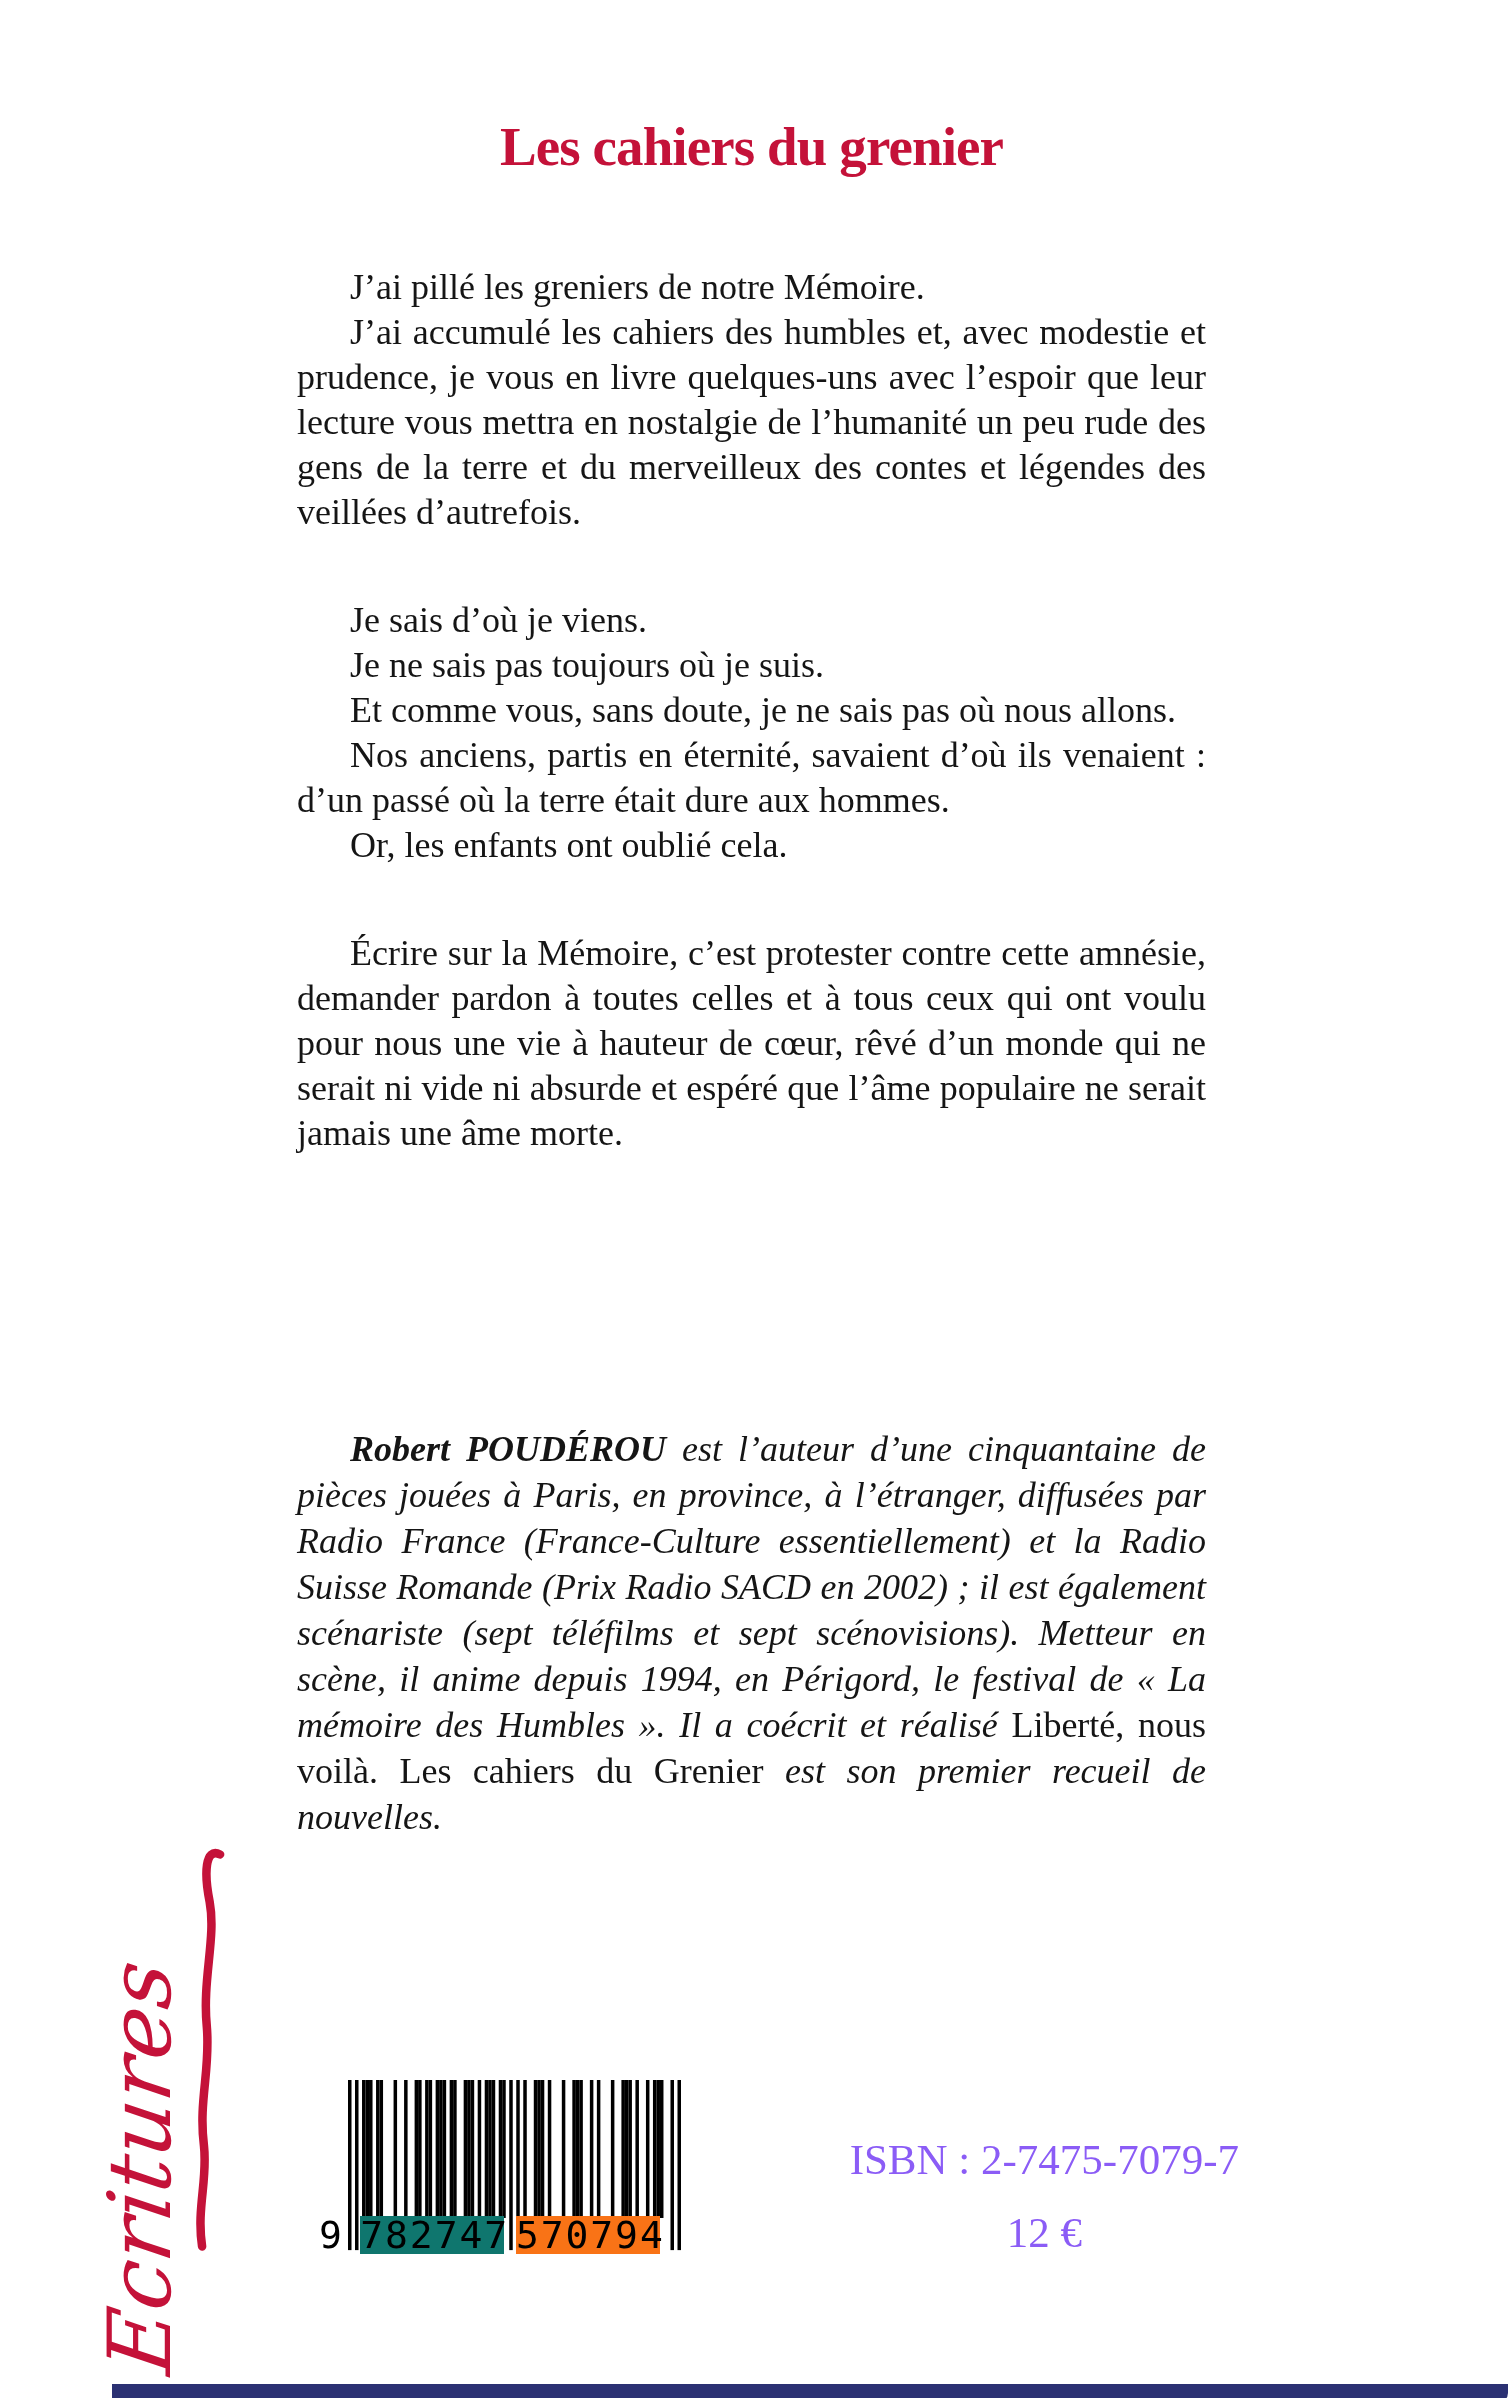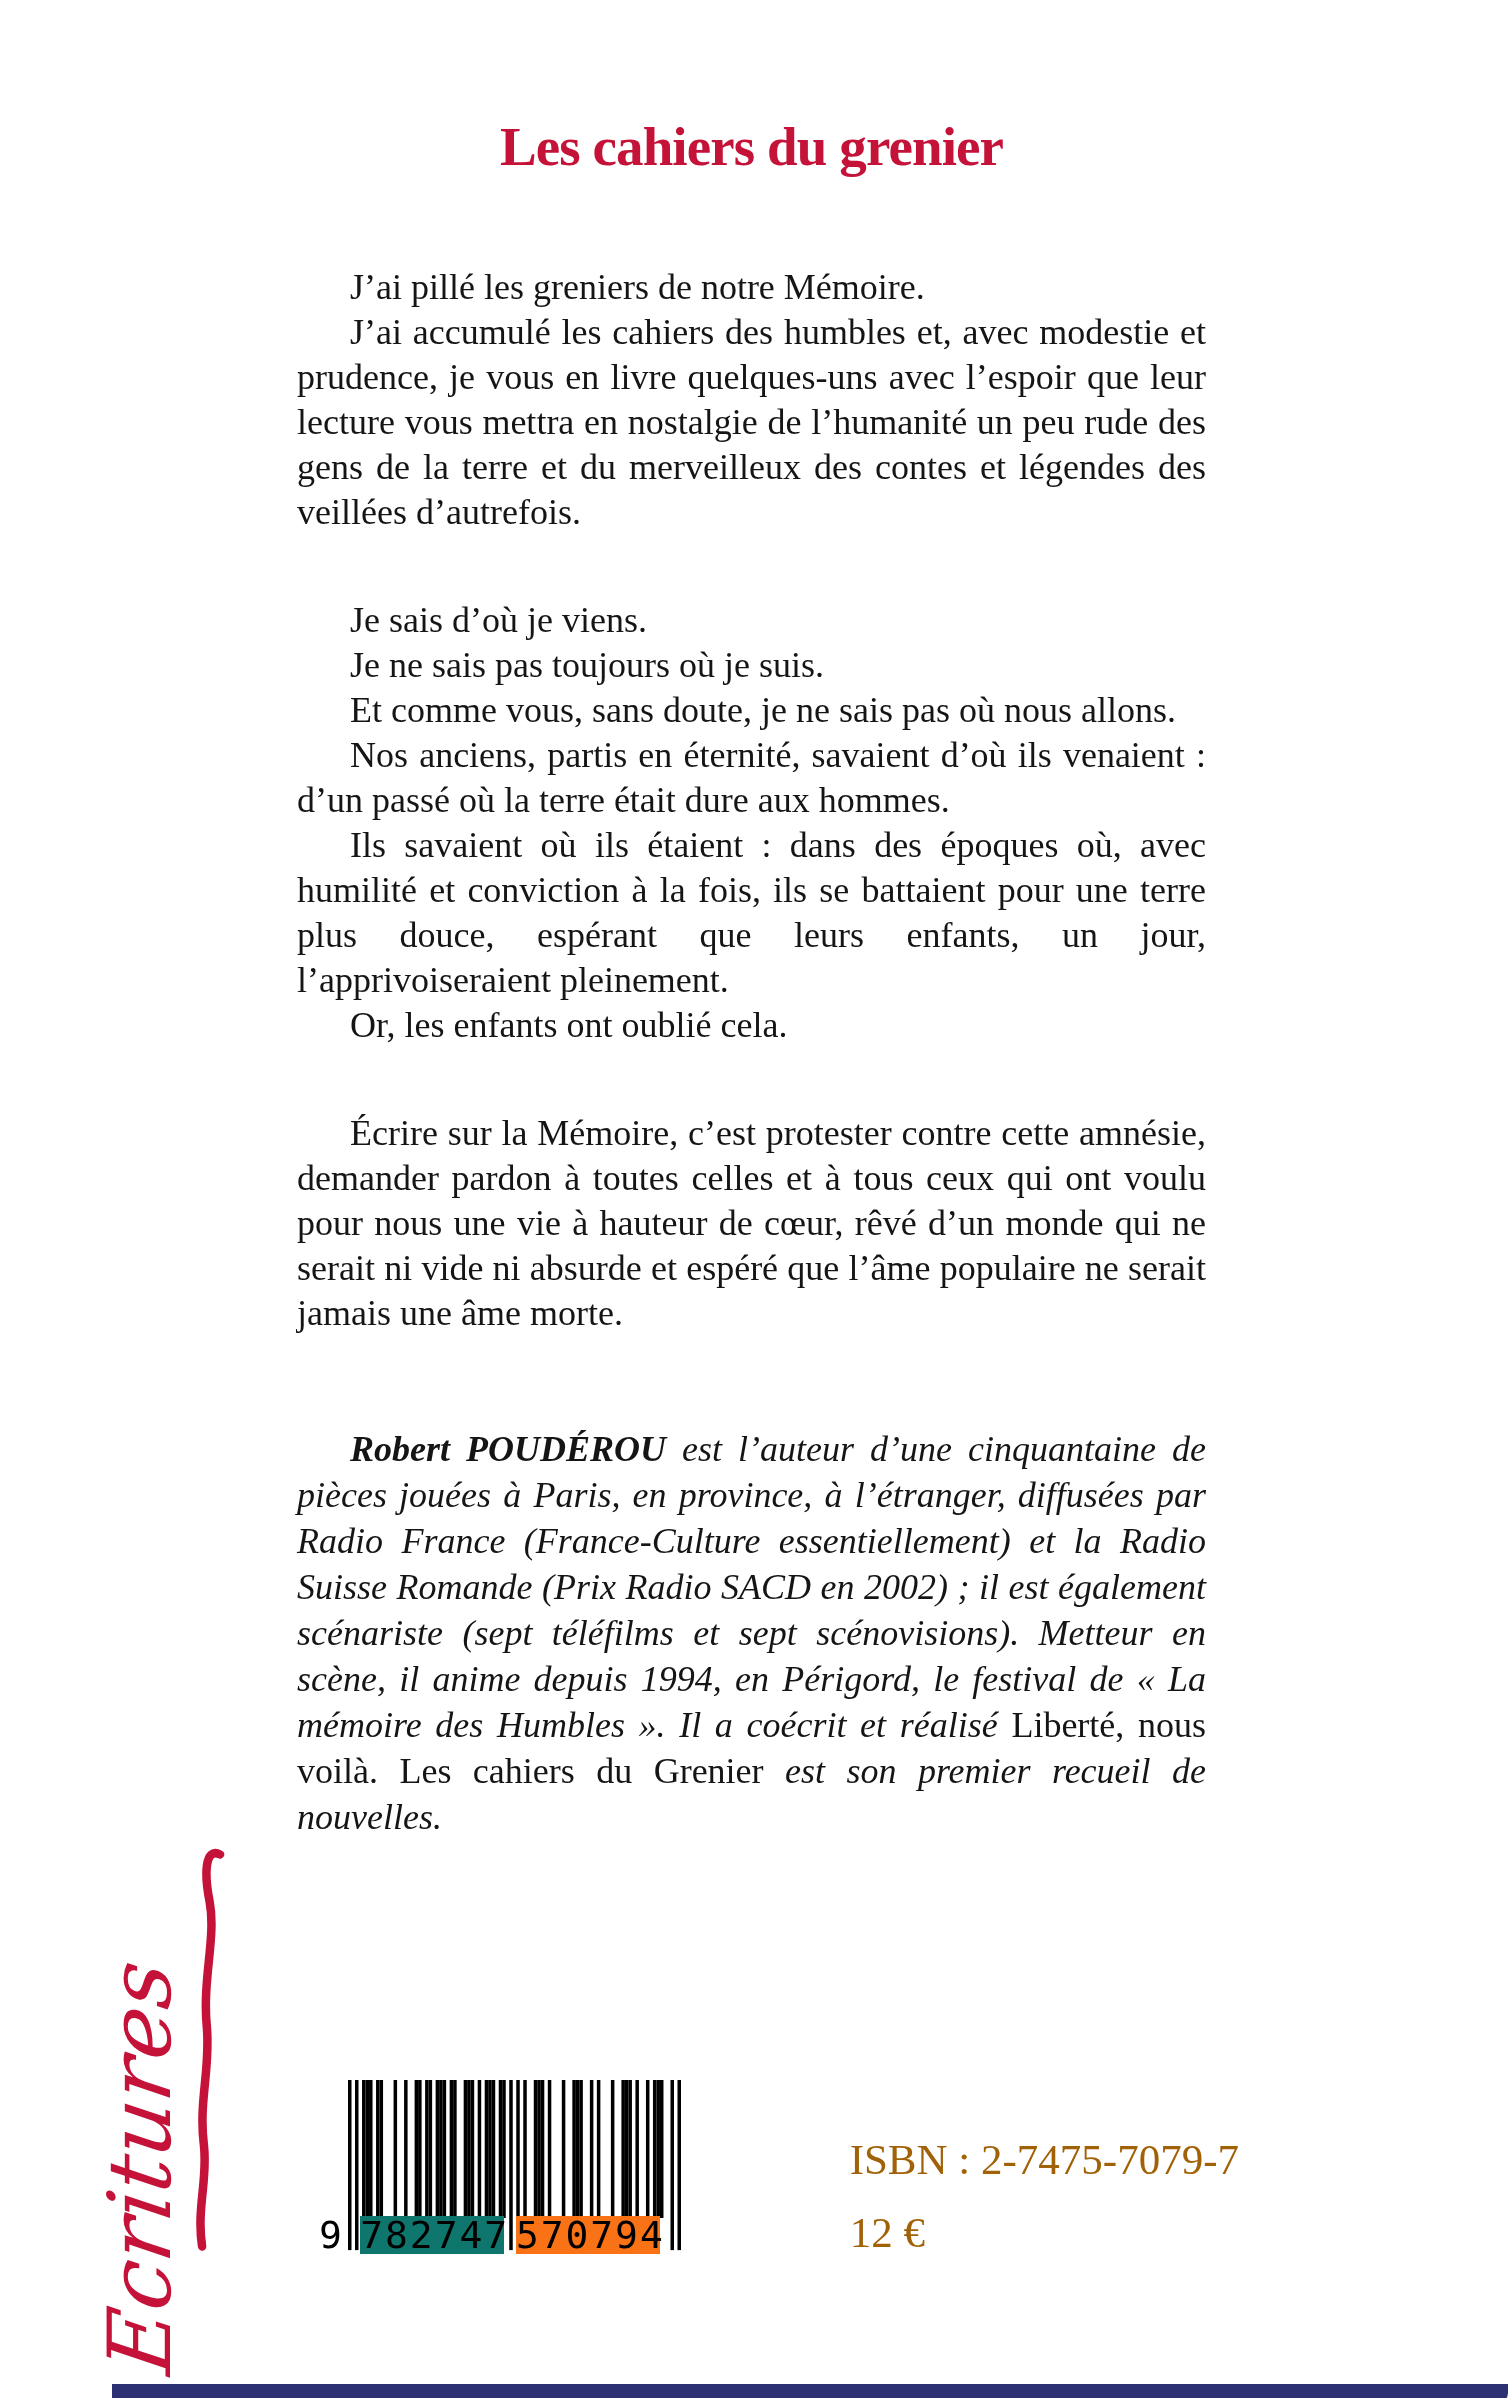--- a/index.html
+++ b/index.html
@@ -64,22 +64,22 @@
   .bc-num{
     position:absolute;top:136px;
     font-family:"DejaVu Sans Mono", monospace;
     font-size:38px;line-height:38px;color:#000;
   }
   .bc-d0{left:-40px;width:34px;text-align:right;}
   .bc-d1{left:12.3px;width:144px;text-align:center;letter-spacing:1.9px;background:#0f766e;}
   .bc-d2{left:168px;width:144px;text-align:center;letter-spacing:1.9px;background:#f97316;}
   .isbn-price{
     position:absolute;right:269px;top:2137px;
-    text-align:left;
-    font-size:43px;line-height:45px;color:#a16207;
+    text-align:center;
+    font-size:43px;line-height:45px;color:#8b5cf6;
   }
   .price-line{margin-top:28px;}
   .footer-bar{
     position:absolute;left:112px;right:0;bottom:4.7px;height:14px;
     background:var(--navy,#2b3173);
   }
 </style>
 </head>
 <body>
 
@@ -90,21 +90,20 @@
   <div class="blurb">
     <div class="tblock">
       <p>J’ai pillé les greniers de notre Mémoire.</p>
       <p>J’ai accumulé les cahiers des humbles et, avec modestie et prudence, je vous en livre quelques-uns avec l’espoir que leur lecture vous mettra en nostalgie de l’humanité un peu rude des gens de la terre et du merveilleux des contes et légendes des veillées d’autrefois.</p>
     </div>
     <div class="tblock">
       <p>Je sais d’où je viens.</p>
       <p>Je ne sais pas toujours où je suis.</p>
       <p>Et comme vous, sans doute, je ne sais pas où nous allons.</p>
       <p>Nos anciens, partis en éternité, savaient d’où ils venaient : d’un passé où la terre était dure aux hommes.</p>
-      <p>Ils savaient où ils étaient : dans des époques où, avec humilité et conviction à la fois, ils se battaient pour une terre plus douce, espérant que leurs enfants, un jour, l’apprivoiseraient pleinement.</p>
       <p>Or, les enfants ont oublié cela.</p>
     </div>
     <div class="tblock">
       <p>Écrire sur la Mémoire, c’est protester contre cette amnésie, demander pardon à toutes celles et à tous ceux qui ont voulu pour nous une vie à hauteur de cœur, rêvé d’un monde qui ne serait ni vide ni absurde et espéré que l’âme populaire ne serait jamais une âme morte.</p>
     </div>
   </div>
 
   <div class="bio">
     <p><span class="seg-bold-italic">Robert POUDÉROU</span><span class="seg-italic"> est l’auteur d’une cinquantaine de pièces jouées à Paris, en province, à l’étranger, diffusées par Radio France (France-Culture essentiellement) et la Radio Suisse Romande (Prix Radio SACD en 2002) ; il est également scénariste (sept téléfilms et sept scénovisions). Metteur en scène, il anime depuis 1994, en Périgord, le festival de « La mémoire des Humbles ». Il a coécrit et réalisé </span><span class="seg-roman">Liberté, nous voilà. Les cahiers du Grenier</span><span class="seg-italic"> est son premier recueil de nouvelles.</span></p>
   </div>

